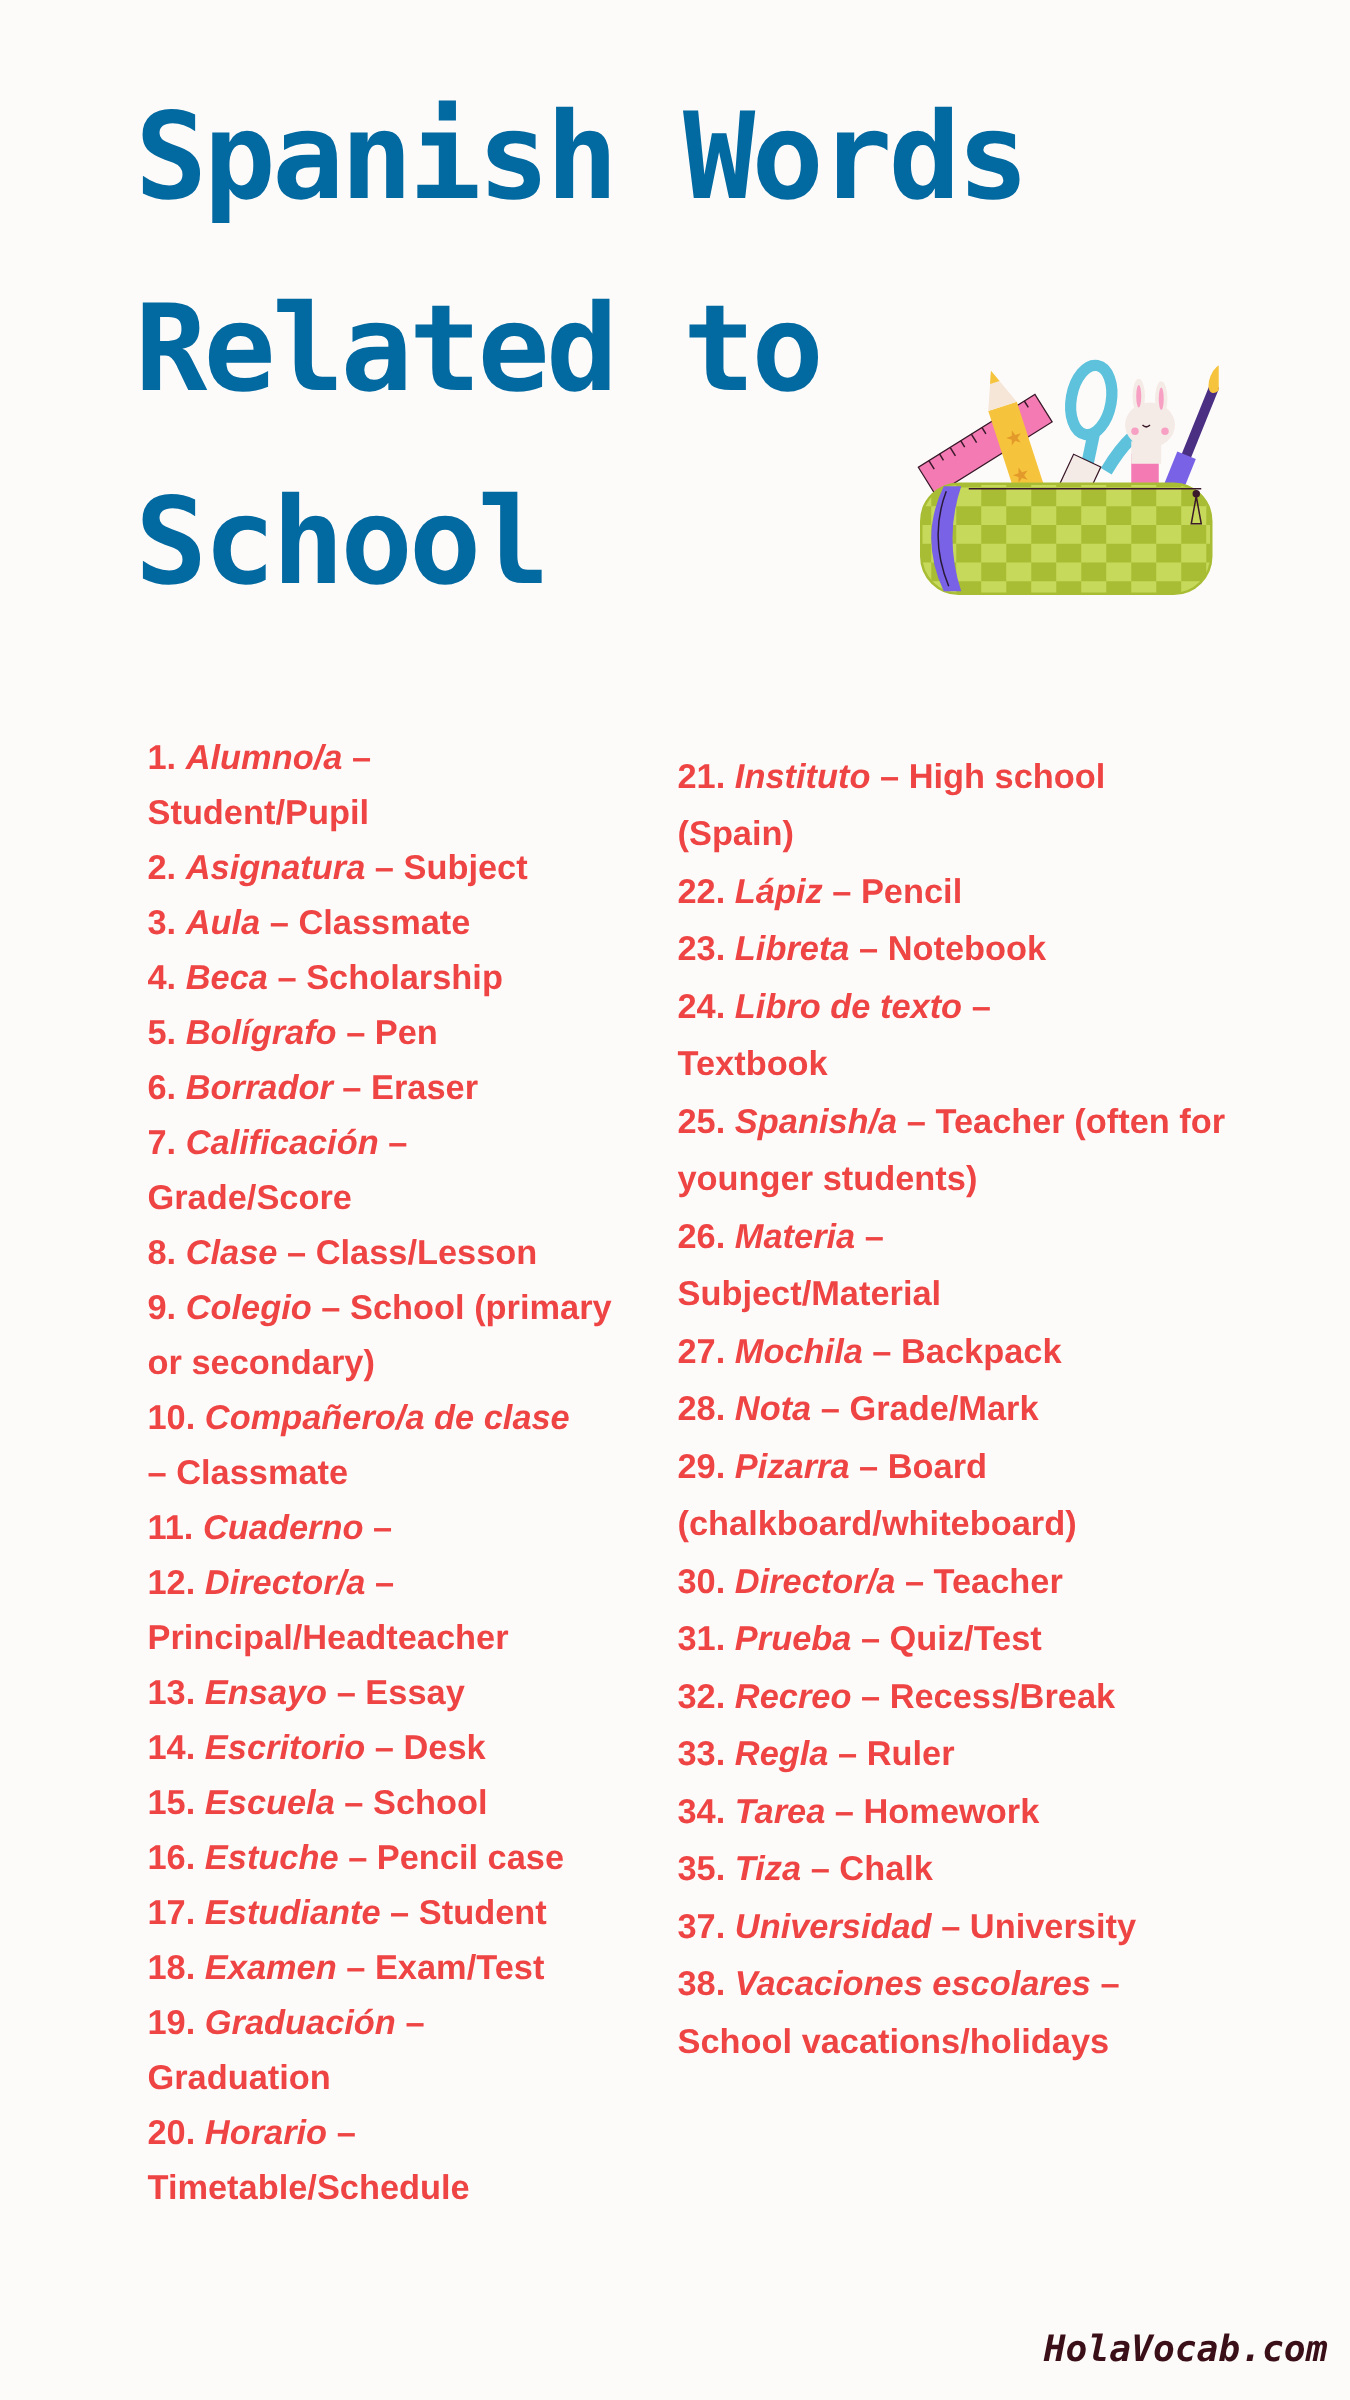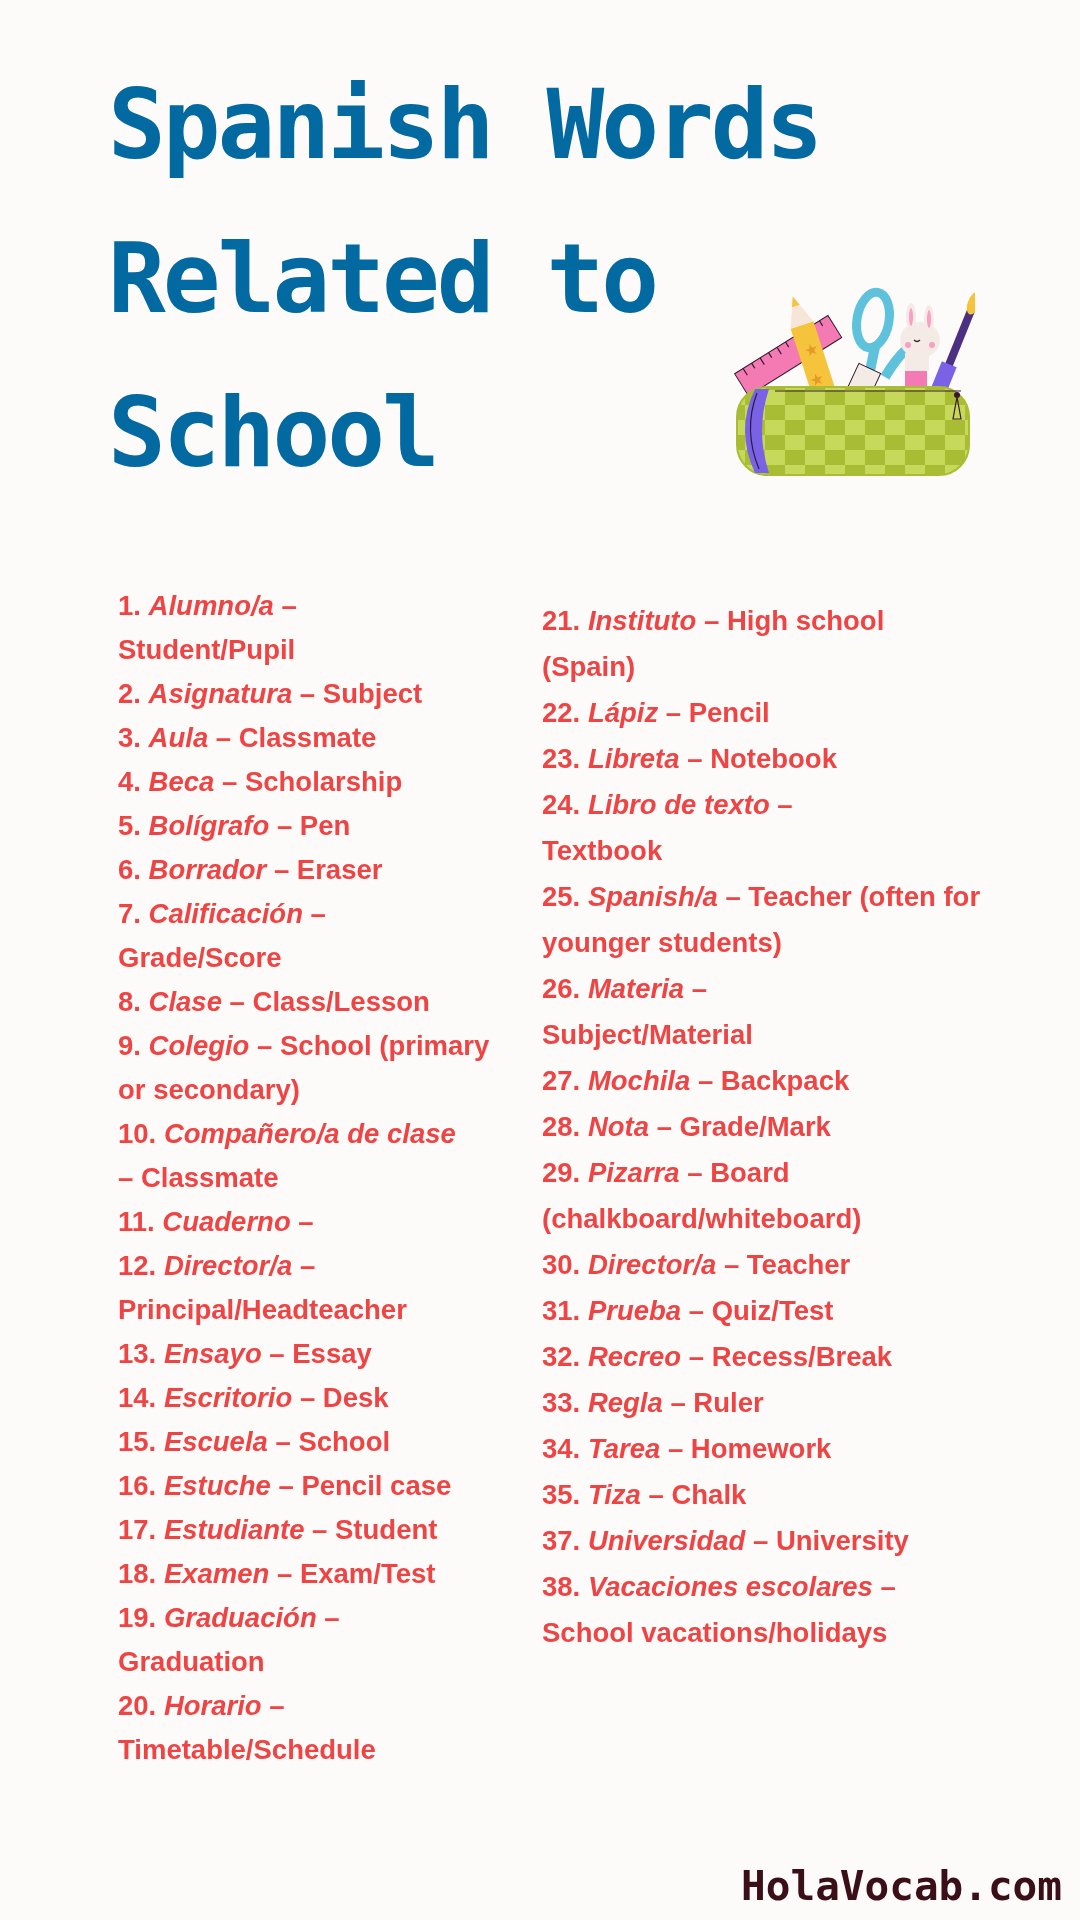--- a/index.html
+++ b/index.html
@@ -30,21 +30,21 @@
     font-weight:bold;
     line-height:44px;
   }
   .col.left { left:118px; width:400px; }
   .col.right { left:542px; width:440px; line-height:46px; top:586px;margin-top:12px; }
   .item { margin:0; }
   .item .es { font-style:italic; }
   .footer {
     position:absolute; right:18px; top:1862px;
     font-family:"DejaVu Sans Mono", "Liberation Mono", monospace;
-    font-weight:bold; font-size:41px; color:#3b0f18;
+    font-weight:bold; font-size:29px; color:#3b0f18;font-style:italic;
   }
 </style>
 </head>
 <body>
 
 <h1 class="title">
   <span>Spanish Words</span>
   <span>Related to</span>
   <span>School</span>
 </h1>

